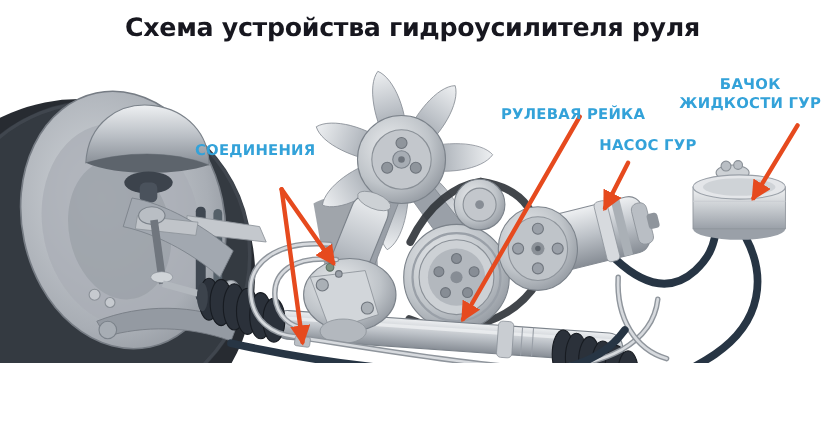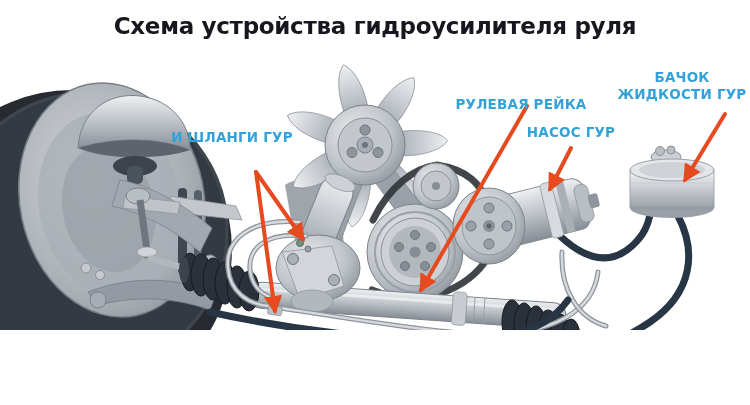--- a/index.html
+++ b/index.html
@@ -17,21 +17,21 @@
     text-align:center;font-weight:700;font-size:23px;letter-spacing:-.3px;
     color:var(--title-color);
   }
   .label{
     position:absolute;color:var(--label-blue);
     font-weight:700;font-size:13.5px;line-height:17px;text-align:center;
     letter-spacing:.2px;white-space:nowrap;
   }
   .label-connections{left:152px;top:129px;width:160px}
   .label-rack{left:446px;top:96px;width:150px}
-  .label-pump{left:518px;top:124px;width:106px}
+  .label-pump{left:536px;top:124px;width:106px}
   .label-reservoir{left:604px;top:69px;width:156px}
   svg{position:absolute;left:0;top:0}
   .arrow{stroke:var(--arrow-red);stroke-width:4;fill:none;stroke-linecap:round}
   .arrowhead{fill:var(--arrow-red)}
   .hose{stroke:var(--hose-navy);stroke-width:7;fill:none;stroke-linecap:round}
   .pipe-u{stroke:#8f959c;stroke-width:5;fill:none;stroke-linecap:round}
   .pipe-o{stroke:#d7dade;stroke-width:2.4;fill:none;stroke-linecap:round}
   .belt{stroke:#32363c;stroke-width:7;fill:none;stroke-linecap:round;opacity:.92}
 </style>
 </head>
@@ -256,21 +256,21 @@
       <line class="arrow" x1="256" y1="172" x2="275" y2="311" marker-end="url(#ah)"></line>
       <line class="arrow" x1="527" y1="106" x2="421" y2="290" marker-end="url(#ah)"></line>
       <line class="arrow" x1="571" y1="148" x2="550" y2="189" marker-end="url(#ah)"></line>
       <line class="arrow" x1="725" y1="114" x2="685" y2="180" marker-end="url(#ah)"></line>
     </g>
   </svg>
 
   <div class="title">Схема устройства гидроусилителя руля</div>
 
   <div class="label label-connections">
-    <div>И ШЛАНГИ ГУР</div>
+    <div>СОЕДИНЕНИЯ</div>
   </div>
   <div class="label label-rack">РУЛЕВАЯ РЕЙКА</div>
   <div class="label label-pump">НАСОС ГУР</div>
   <div class="label label-reservoir">
     <div>БАЧОК</div>
     <div>ЖИДКОСТИ ГУР</div>
   </div>
 
 </div>
 

